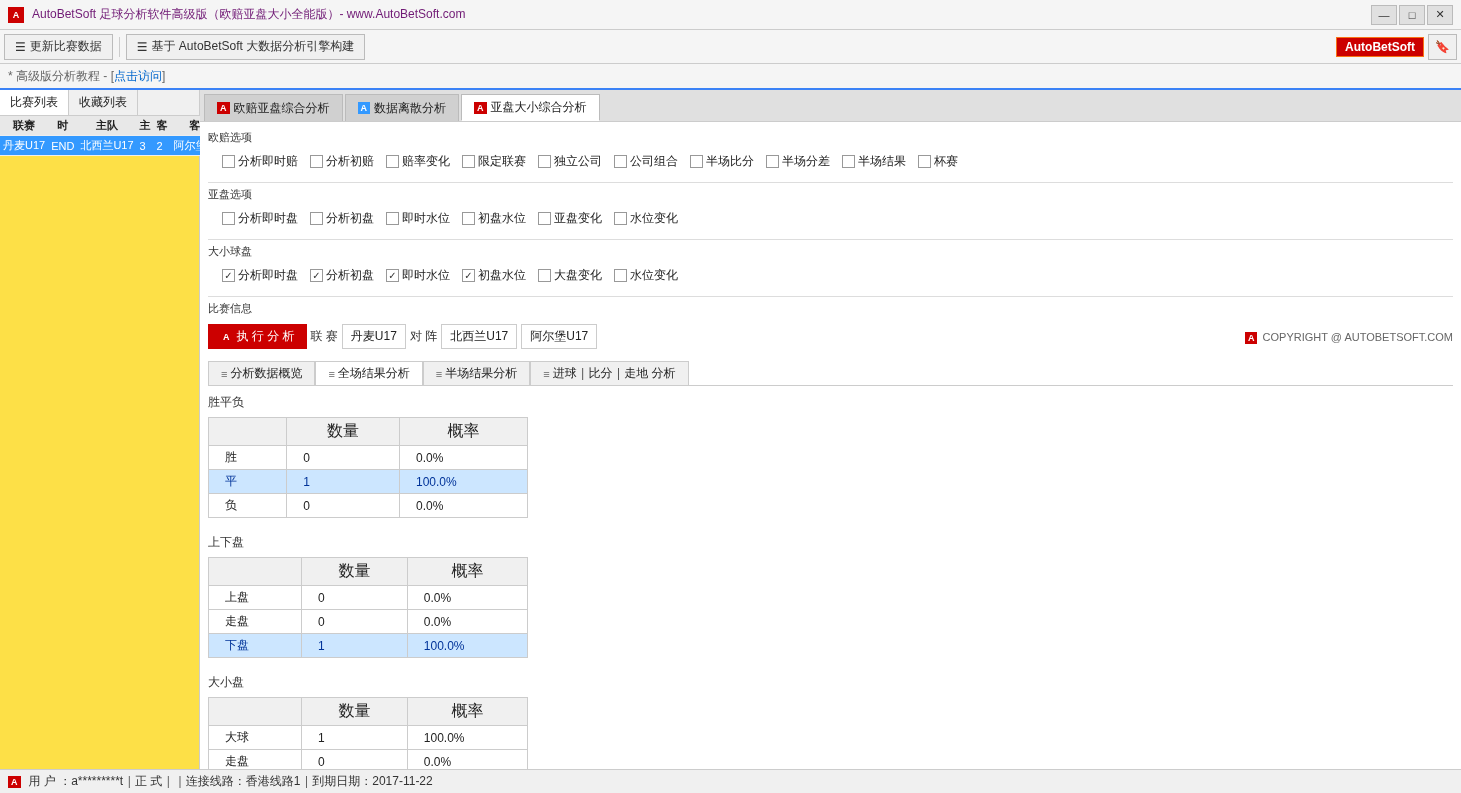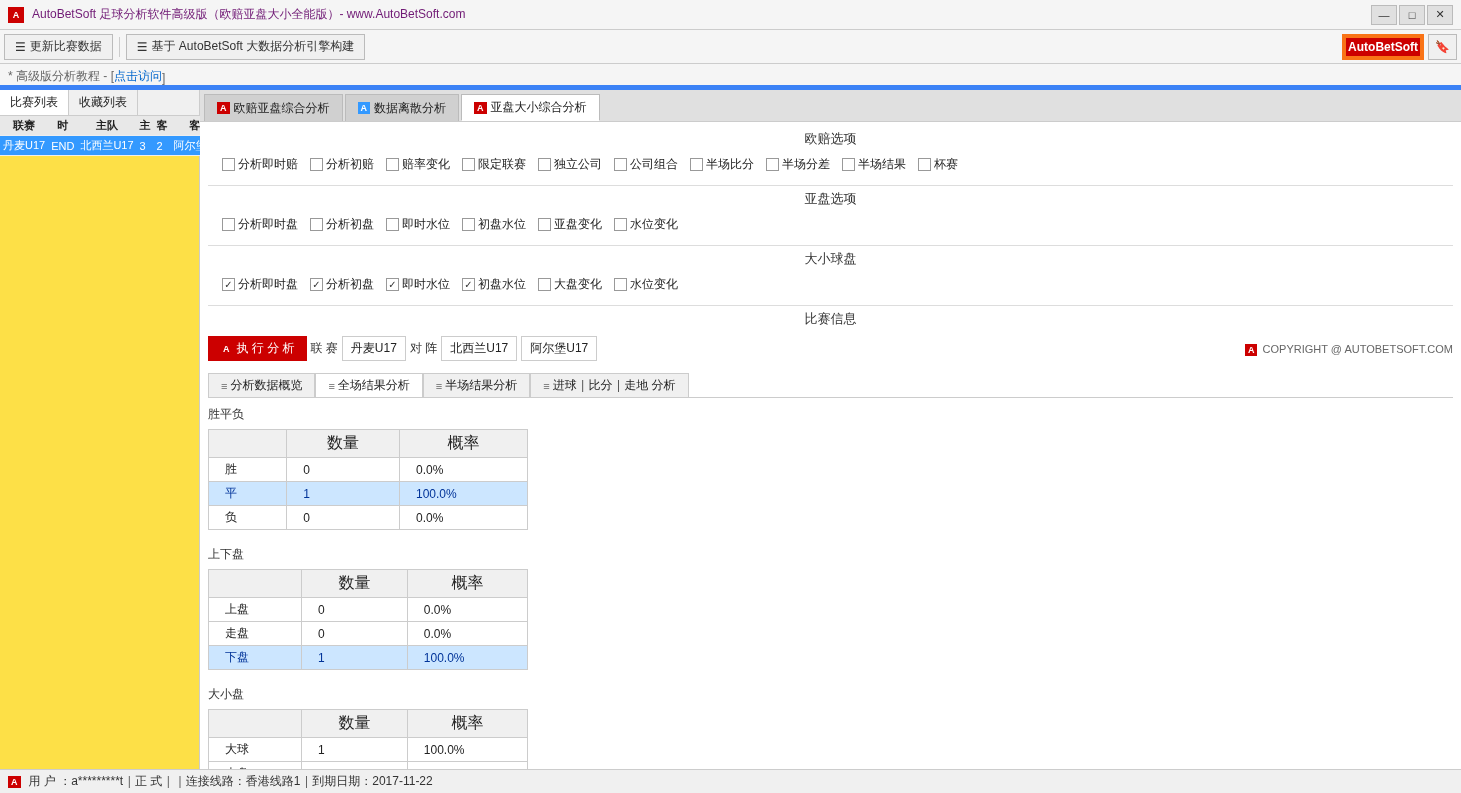--- a/index.html
+++ b/index.html
@@ -38,29 +38,29 @@
       border: 1px solid #bbb;
       cursor: pointer;
       display: flex;
       align-items: center;
       gap: 4px;
       font-size: 12px;
       color: #333;
     }
     .toolbar-divider { width: 1px; height: 20px; background: #ccc; margin: 0 2px; }
     .toolbar-right { margin-left: auto; display: flex; align-items: center; gap: 4px; }
-    .autobet-logo { background: #cc0000; color: white; padding: 2px 2px; font-size: 12px; font-weight: bold; border: 4px solid #f97316; }
+    .autobet-logo { background: #cc0000; color: white; padding: 2px 8px; font-size: 12px; font-weight: bold; border: 1px solid #f97316; }
 
     
     .link-bar {
       background: #f5f5f5;
-      border-bottom: 5px solid #3b82f6;
+      border-bottom: 2px solid #3b82f6;
       height: 26px;
       display: flex;
-      align-items: flex-end;
+      align-items: center;
       padding: 0 8px;
       font-size: 12px;
       color: #666;
     }
     .link-bar a { color: #0066cc; text-decoration: none; }
 
     
     .main-layout {
       display: flex;
       height: calc(793px - 30px - 34px - 26px - 24px);
@@ -132,21 +132,21 @@
     
     .content-area {
       flex: 1;
       background: white;
       padding: 8px;
       overflow-y: auto;
     }
 
     
     .options-section { margin-bottom: 8px; }
-    .options-label { font-size: 13px; color: #333; margin-bottom: 4px; text-align: center; }
+    .options-label { font-size: 11px; color: #333; margin-bottom: 4px; }
     .options-row { display: flex; flex-wrap: wrap; gap: 12px; padding: 4px 14px; }
     .checkbox-item { display: flex; align-items: center; gap: 3px; font-size: 12px; cursor: pointer; }
     .checkbox-box { width: 13px; height: 13px; border: 1px solid #999; background: white; display: flex; align-items: center; justify-content: center; flex-shrink: 0; }
     .checkbox-box.checked::after { content: '✓'; font-size: 10px; color: #333; }
     .section-divider { height: 1px; background: #ddd; margin: 4px 0; }
 
     
     .match-info-row {
       display: flex;
       align-items: center;

